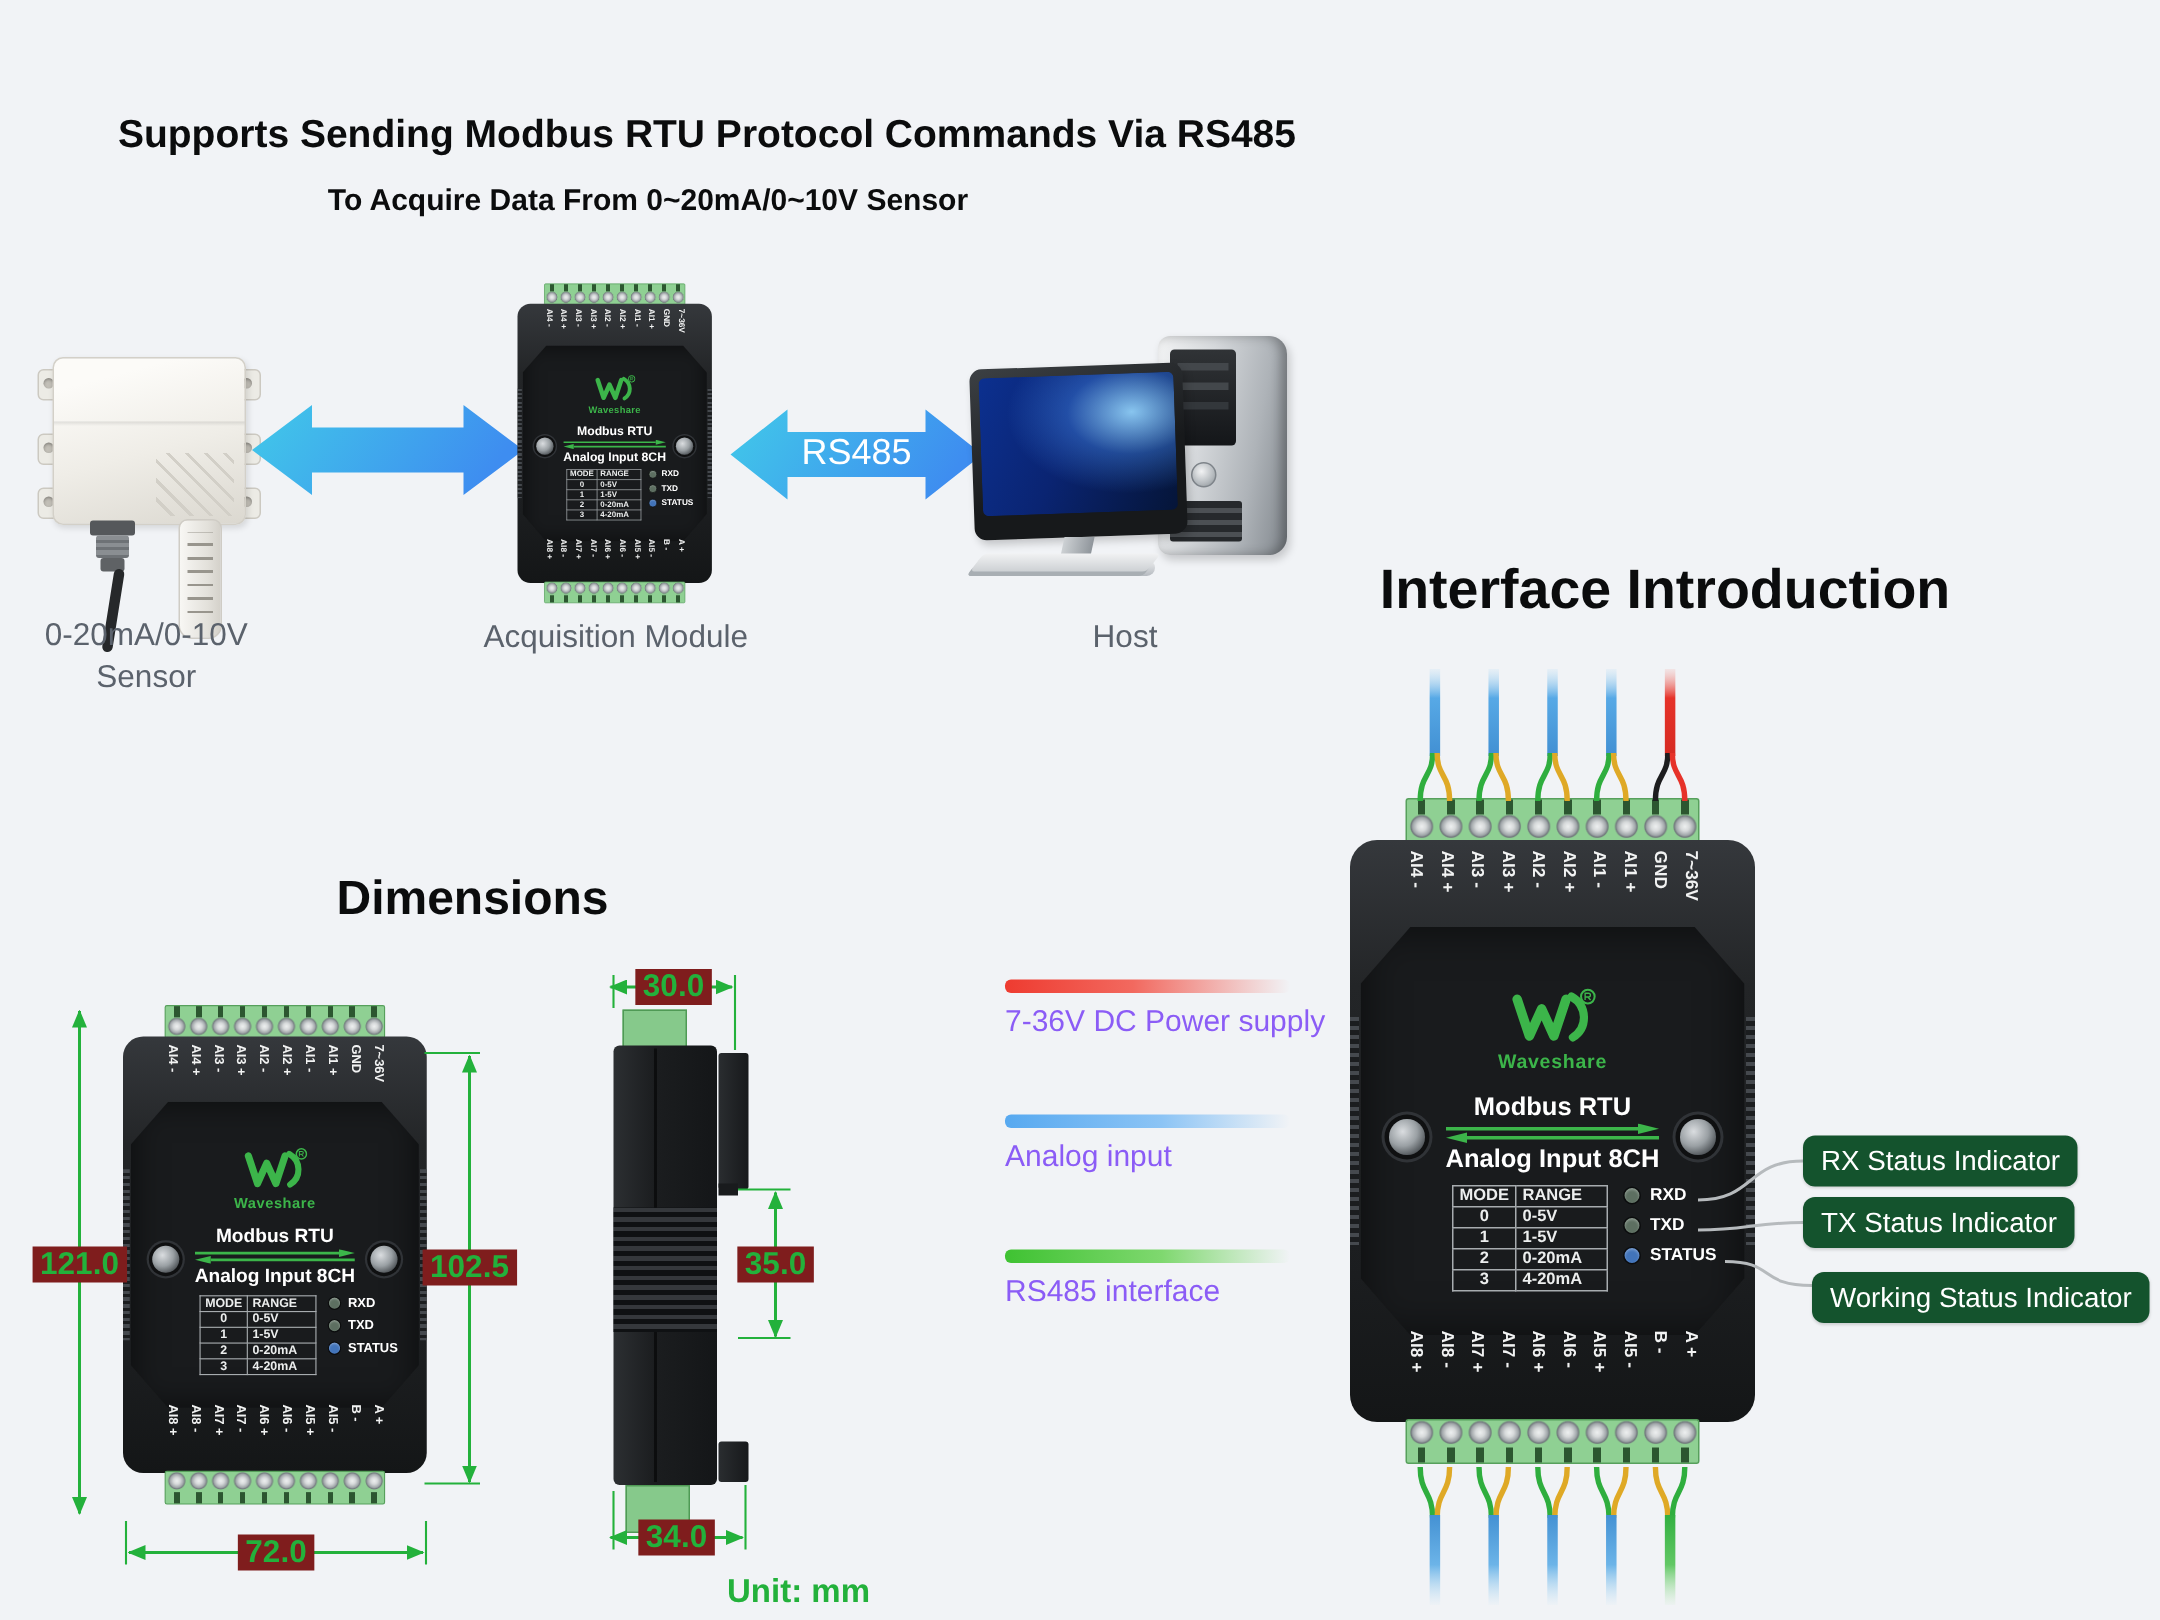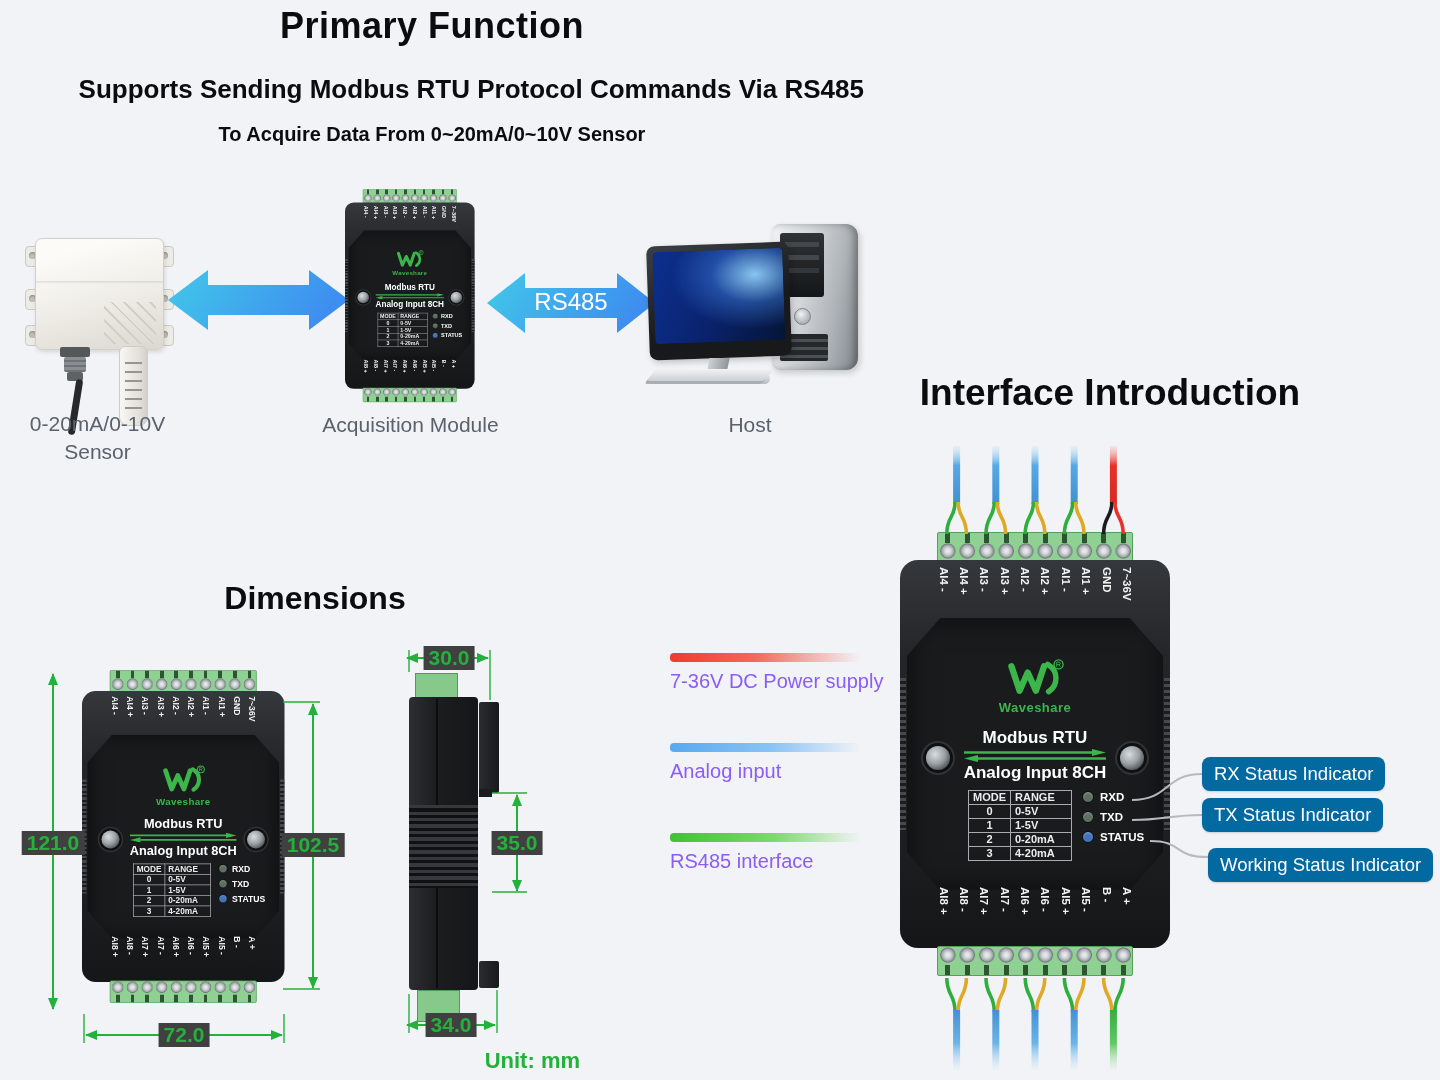--- a/index.html
+++ b/index.html
@@ -133,53 +133,52 @@
   .sv-body{left:409px;top:697px;width:69px;height:293px;background:linear-gradient(90deg,#2c2f32,#1b1d1f 40%,#141618);border-radius:4px}
   .sv-split{left:436px;top:699px;width:2px;height:289px;background:#0c0d0e}
   .sv-rail-t{left:479px;top:702px;width:20px;height:91px;background:linear-gradient(90deg,#2a2d30,#17191b);border-radius:2px}
   .sv-foot{left:479px;top:789px;width:13px;height:8px;background:#191b1d}
   .sv-rail-b{left:479px;top:961px;width:20px;height:27px;background:linear-gradient(90deg,#2a2d30,#17191b);border-radius:2px}
   .sv-ribs{left:409px;top:805px;width:69px;height:83px;
            background:repeating-linear-gradient(180deg,#35383c 0 3px,#0f1113 3px 6.5px)}
   .sv-tab-b{left:417px;top:990px;width:41px;height:30px;background:#86c98b;border:1px solid #4f9a55}
 
   
-  .dim{position:absolute;color:#23b13b;font-size:21px;font-weight:600;background:#404040;
+  .dim{position:absolute;color:#23b13b;font-size:21px;font-weight:600;background:#7f1d1d;
        padding:0 5px;text-align:center;transform:translate(-50%,-50%);white-space:nowrap}
   #d-h121{left:53px;top:843px}
   #d-h102{left:313px;top:845px}
   #d-w72{left:184px;top:1035px}
   #d-w30{left:449px;top:658px}
   #d-h35{left:517px;top:843px}
   #d-w34{left:451px;top:1025px}
   .unit-note{position:absolute;left:440px;top:1048px;width:140px;text-align:right;
              color:#23b13b;font-size:22px;font-weight:700}
 
   
   .leg-bar{position:absolute;left:670px;width:190px;height:9px;border-radius:4px}
   #leg-bar-1{top:653px;background:linear-gradient(90deg,#ee3b30 0%,#f2695f 45%,rgba(248,200,195,0) 100%)}
   #leg-bar-2{top:743px;background:linear-gradient(90deg,#57a9f0 0%,#8cc4f5 55%,rgba(200,228,250,0) 100%)}
   #leg-bar-3{top:833px;background:linear-gradient(90deg,#3fc232 0%,#7fd86f 55%,rgba(205,240,198,0) 100%)}
   .leg-label{position:absolute;left:670px;width:230px;color:#8b5cf6;font-size:20px}
   #leg-lab-1{top:670px}#leg-lab-2{top:760px}#leg-lab-3{top:850px}
   .callout{position:absolute;height:34px;line-height:33px;padding:0 12px;border-radius:8px;
-           background:#0369a1;color:#fff;font-size:18.5px;font-weight:500;white-space:nowrap;
+           background:#14532d;color:#fff;font-size:18.5px;font-weight:500;white-space:nowrap;
            box-shadow:0 1px 2px rgba(0,0,0,.15)}
   #co-rx{left:1202px;top:757px}
   #co-tx{left:1202px;top:798px}
   #co-work{left:1208px;top:848px}
 
   .overlay{position:absolute;left:0;top:0;width:1440px;height:1080px;pointer-events:none}
 </style>
 </head>
 <body>
 
 <div id="page">
 
-  <div class="abs pf-title">Primary Function</div>
   <div class="abs pf-sub1">Supports Sending Modbus RTU Protocol Commands Via RS485</div>
   <div class="abs pf-sub2">To Acquire Data From 0~20mA/0~10V Sensor</div>
 
   <div class="abs sensor">
     <div class="ear l t"></div>
     <div class="ear l m"></div>
     <div class="ear l b"></div>
     <div class="ear r t"></div>
     <div class="ear r m"></div>
     <div class="ear r b"></div>

